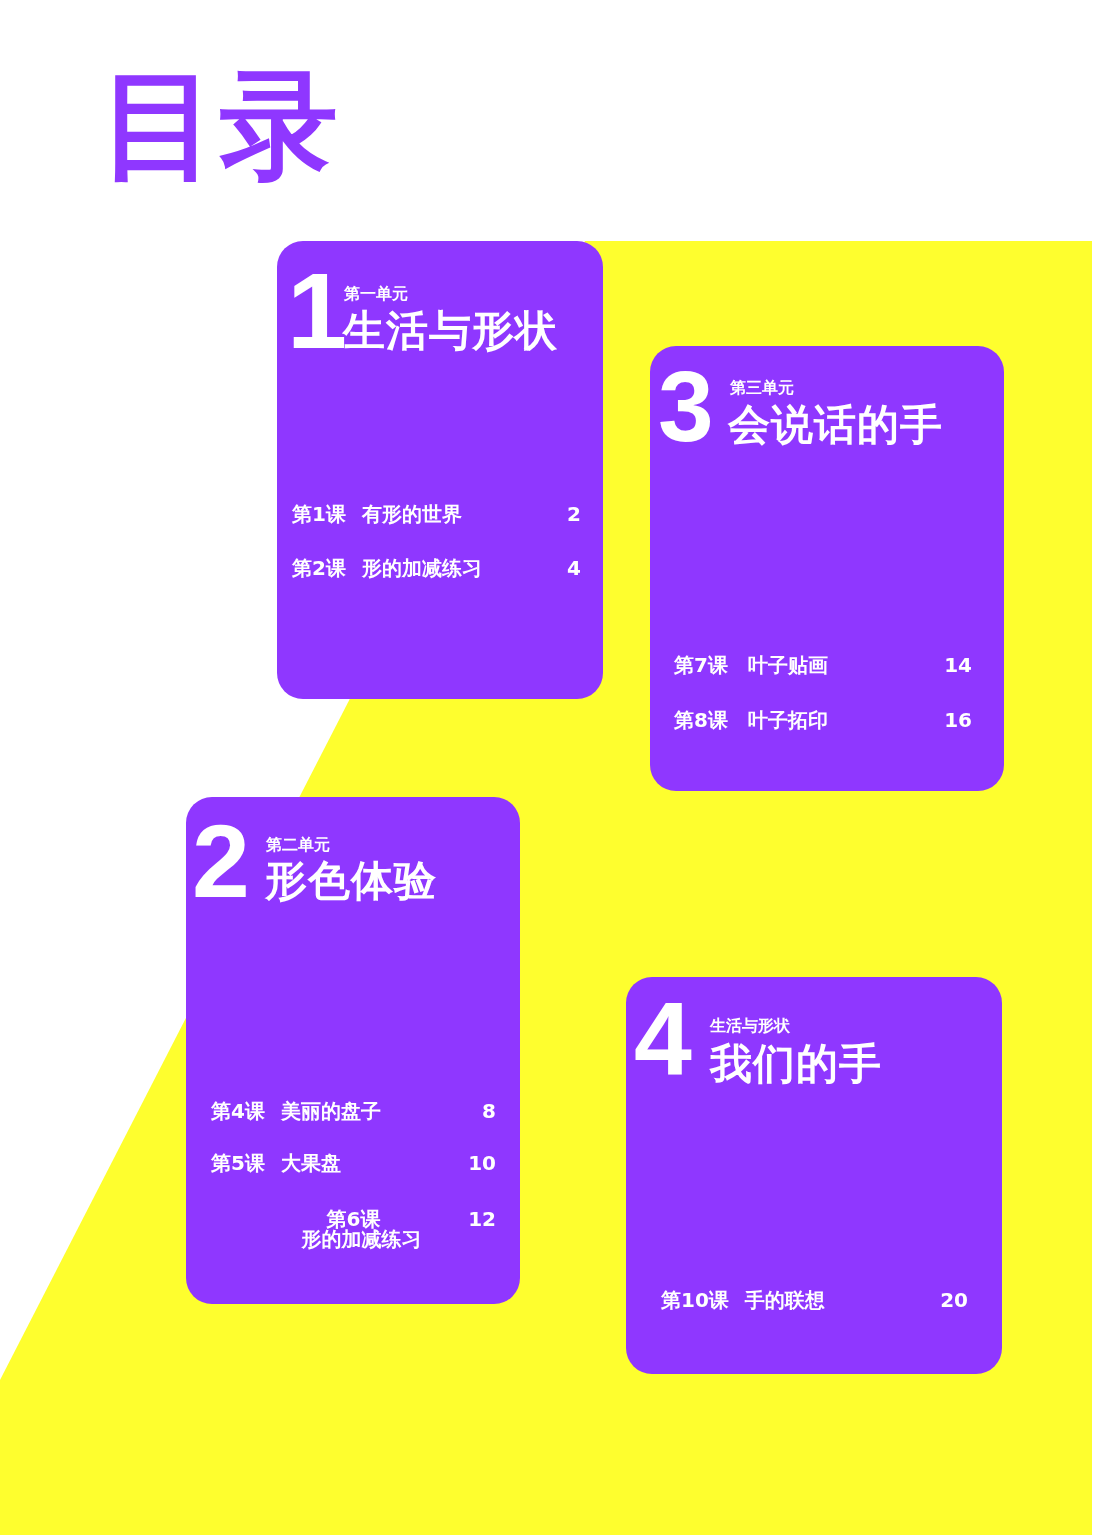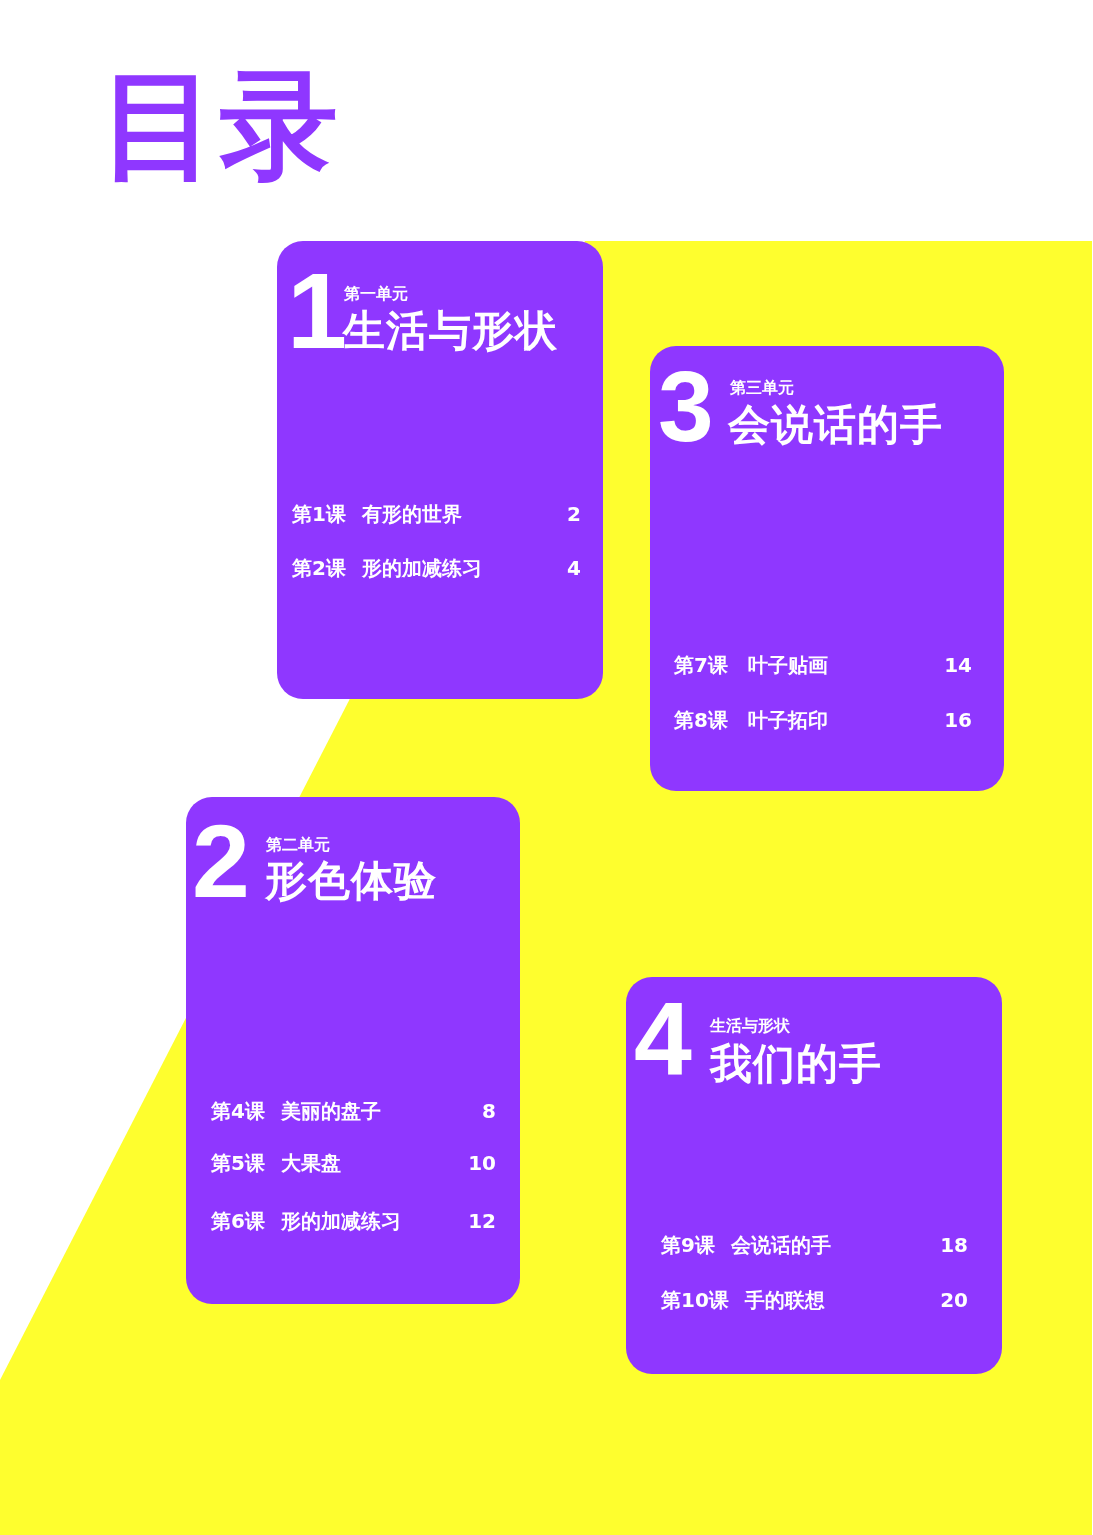--- a/index.html
+++ b/index.html
@@ -90,35 +90,30 @@
   <div class="lesson" style="left:25px; top:302px; width:285px;">
     <span class="ln">第4课</span>
     <span class="lt">美丽的盘子</span>
     <span class="lp">8</span>
   </div>
   <div class="lesson" style="left:25px; top:338px; width:285px;margin-top:16px;">
     <span class="ln">第5课</span>
     <span class="lt">大果盘</span>
     <span class="lp">10</span>
   </div>
-  <div class="lesson" style="left:25px; top:412px; width:285px;">
+  <div class="lesson" style="left:25px; top:412px; width:285px;flex-direction:column;">
     <span class="ln">第6课</span>
     <span class="lt">形的加减练习</span>
     <span class="lp">12</span>
   </div>
 </div>
 
 <div class="card" style="left:626px; top:977px; width:376px; height:397px;">
   <div class="num" style="left:8px; top:10px; font-size:104px;">4</div>
   <div class="unit-label" style="left:84px; top:41px;">生活与形状</div>
   <div class="unit-title" style="left:84px; top:66px;">我们的手</div>
 
-  <div class="lesson" style="left:35px; top:256px; width:307px;">
-    <span class="ln">第9课</span>
-    <span class="lt">会说话的手</span>
-    <span class="lp">18</span>
-  </div>
   <div class="lesson" style="left:35px; top:311px; width:307px;">
     <span class="ln">第10课</span>
     <span class="lt">手的联想</span>
     <span class="lp">20</span>
   </div>
 </div>
 
 </body></html>

